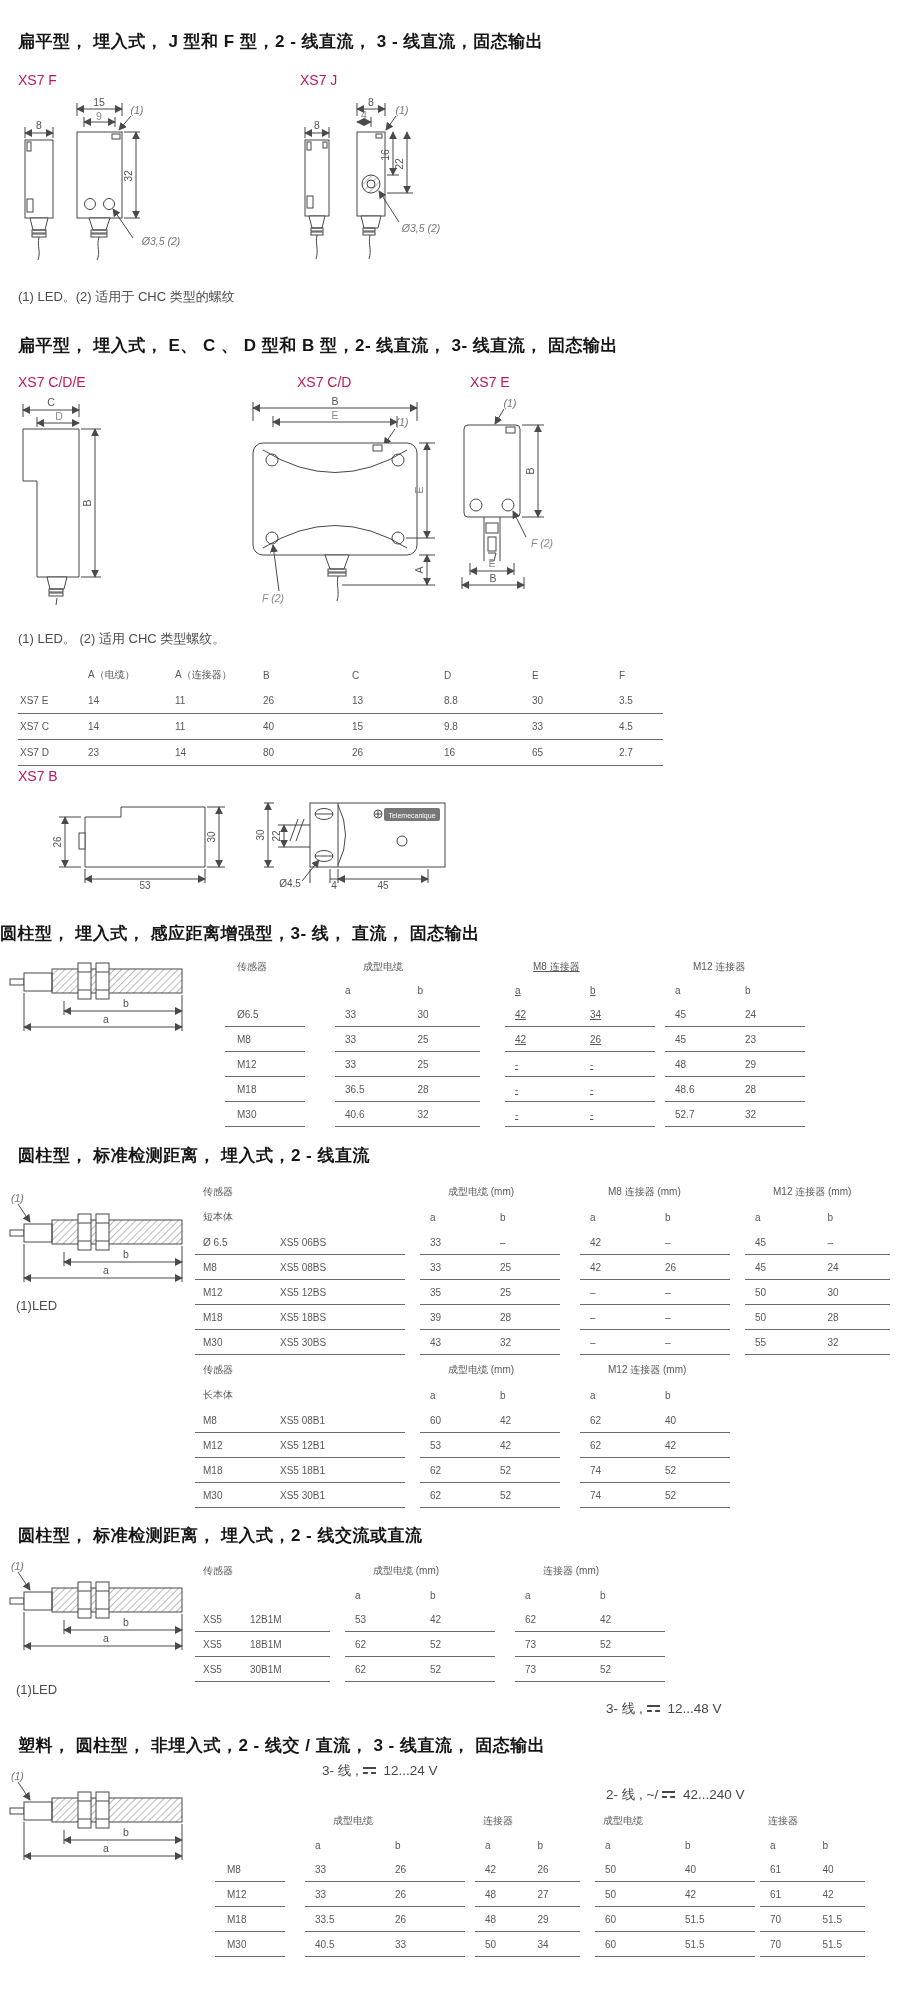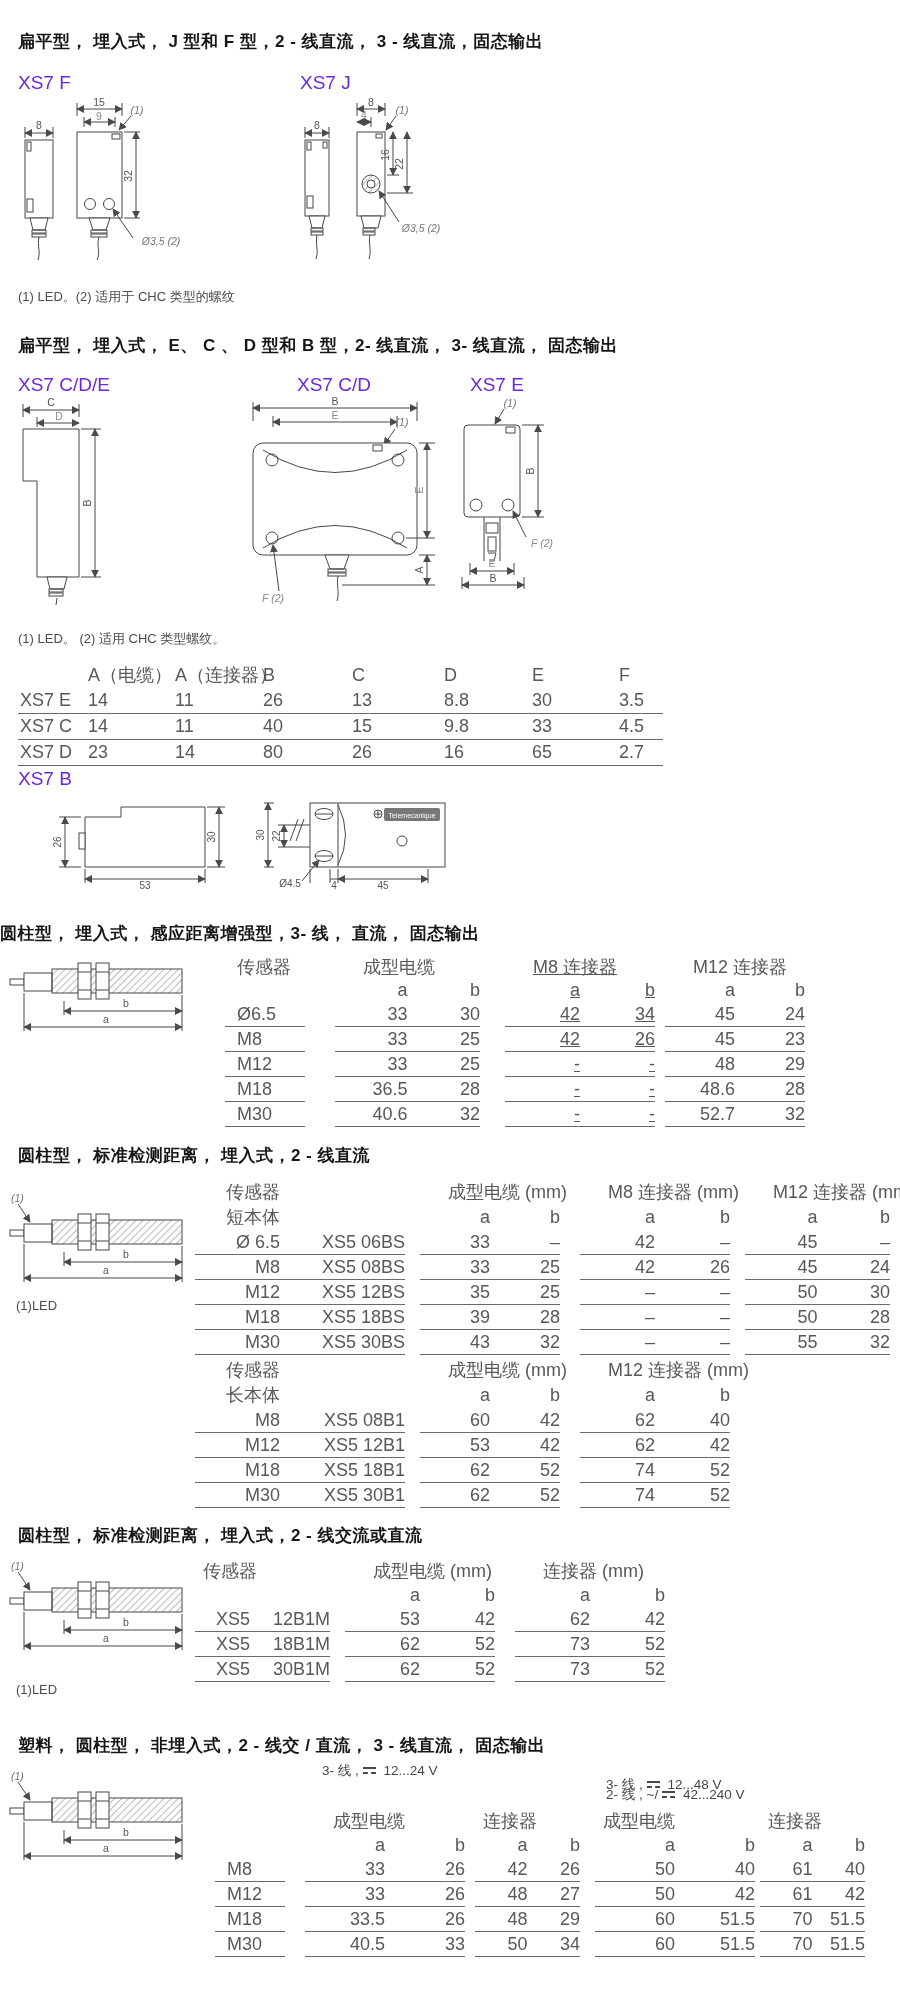--- a/index.html
+++ b/index.html
@@ -1,25 +1,25 @@
 <!DOCTYPE html>
 <html><head>
 <meta charset="utf-8">
 <style>
   html,body{margin:0;padding:0;}
   body{width:900px;height:1990px;background:#ffffff;position:relative;overflow:hidden;
        font-family:"Liberation Sans","DejaVu Sans",sans-serif;color:#555;}
   .abs{position:absolute;}
   .heading{font-size:17px;font-weight:bold;color:#161616;white-space:nowrap;letter-spacing:.5px;}
-  .model{font-size:19px;color:#6d28d9;white-space:nowrap;}
+  .model{font-size:14px;color:#be185d;white-space:nowrap;}
   .note{font-size:13px;color:#4c4c4c;white-space:nowrap;}
   .volt{font-size:13.5px;color:#474747;white-space:nowrap;}
   .dc{display:inline-block;width:13px;height:7px;border-top:2px solid #474747;
       border-bottom:2px dashed #474747;box-sizing:border-box;margin:0 4px 1px 4px;vertical-align:middle;}
-  .tbl{position:absolute;font-size:18px;color:#585858;white-space:nowrap;text-align:right;}
+  .tbl{position:absolute;font-size:10px;color:#585858;white-space:nowrap;}
   .trow{display:flex;}
   .c{box-sizing:border-box;height:100%;display:flex;align-items:center;}
   .g span{display:block;width:50%;padding-left:10px;box-sizing:border-box;}
   .gh{padding-left:28px;}
   .gh8{padding-left:8px;}
   .pl2{padding-left:2px;}
   .pl8{padding-left:8px;}
   .pl12{padding-left:12px;}
   .u{border-bottom:1px solid #6a6a6a;}
   .dimrow{border-bottom:1px solid #6a6a6a;}
@@ -834,21 +834,21 @@
     <g font-size="10.5" fill="#555">
       <text x="3" y="10" font-style="italic" fill="#777">(1)</text>
       <text x="118" y="66" text-anchor="middle">b</text>
       <text x="98" y="82" text-anchor="middle">a</text>
     </g>
   </svg>
 
   <div class="abs volt" style="left:322px;top:1762px">
     <span>3- 线 ,</span><span class="dc"></span><span> 12...24 V</span>
   </div>
-  <div class="abs volt" style="left:606px;top:1776px">
+  <div class="abs volt" style="left:606px;top:1700px">
     <span>3- 线 ,</span><span class="dc"></span><span> 12...48 V</span>
   </div>
   <div class="abs volt" style="left:606px;top:1786px">
     <span>2- 线 , ~/</span><span class="dc"></span><span> 42...240 V</span>
   </div>
 
   <div class="tbl" style="left:180px;top:1808px">
     <div class="trow" style="height:25px">
       <div class="c t6-name"></div>
       <div class="c t6-g1 gh">成型电缆</div>

